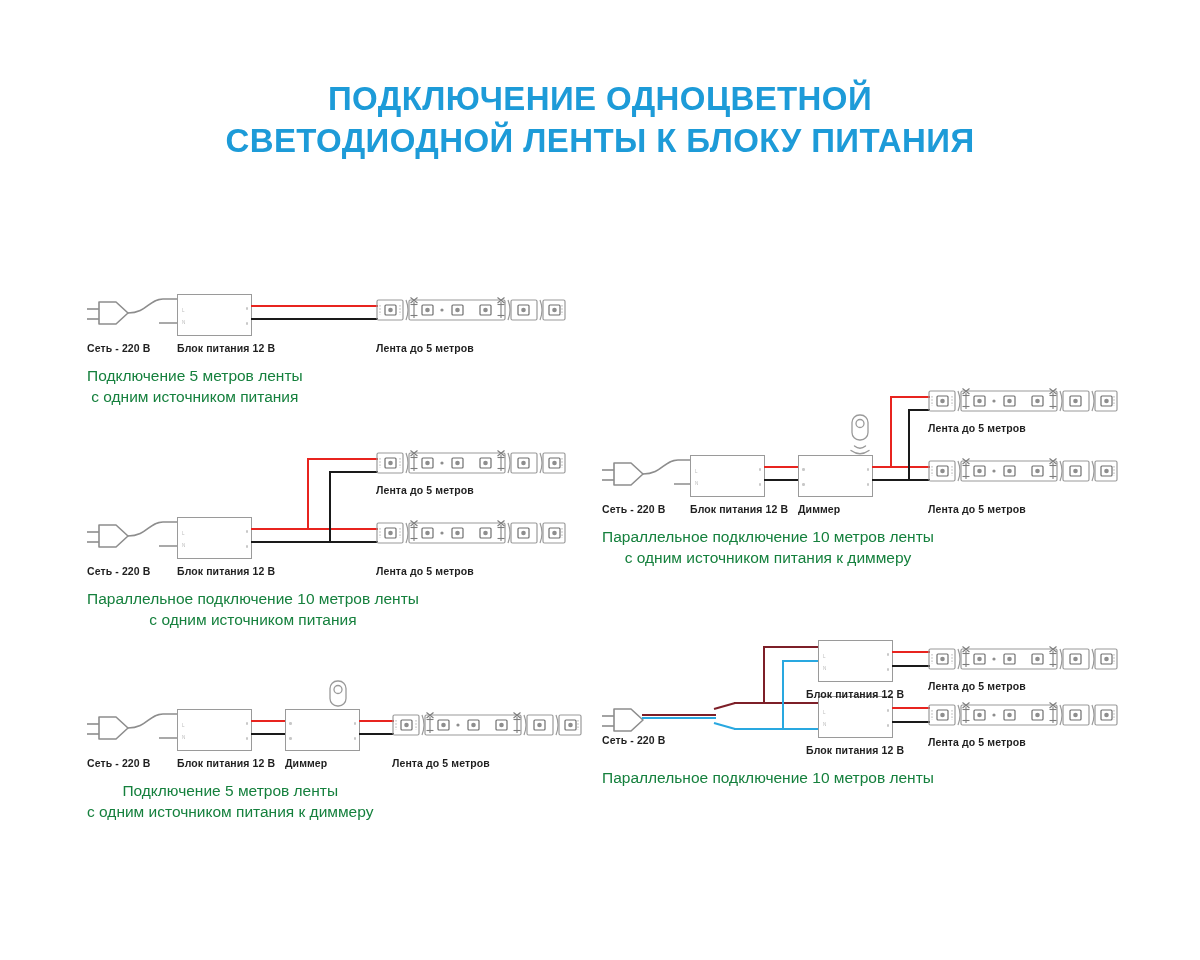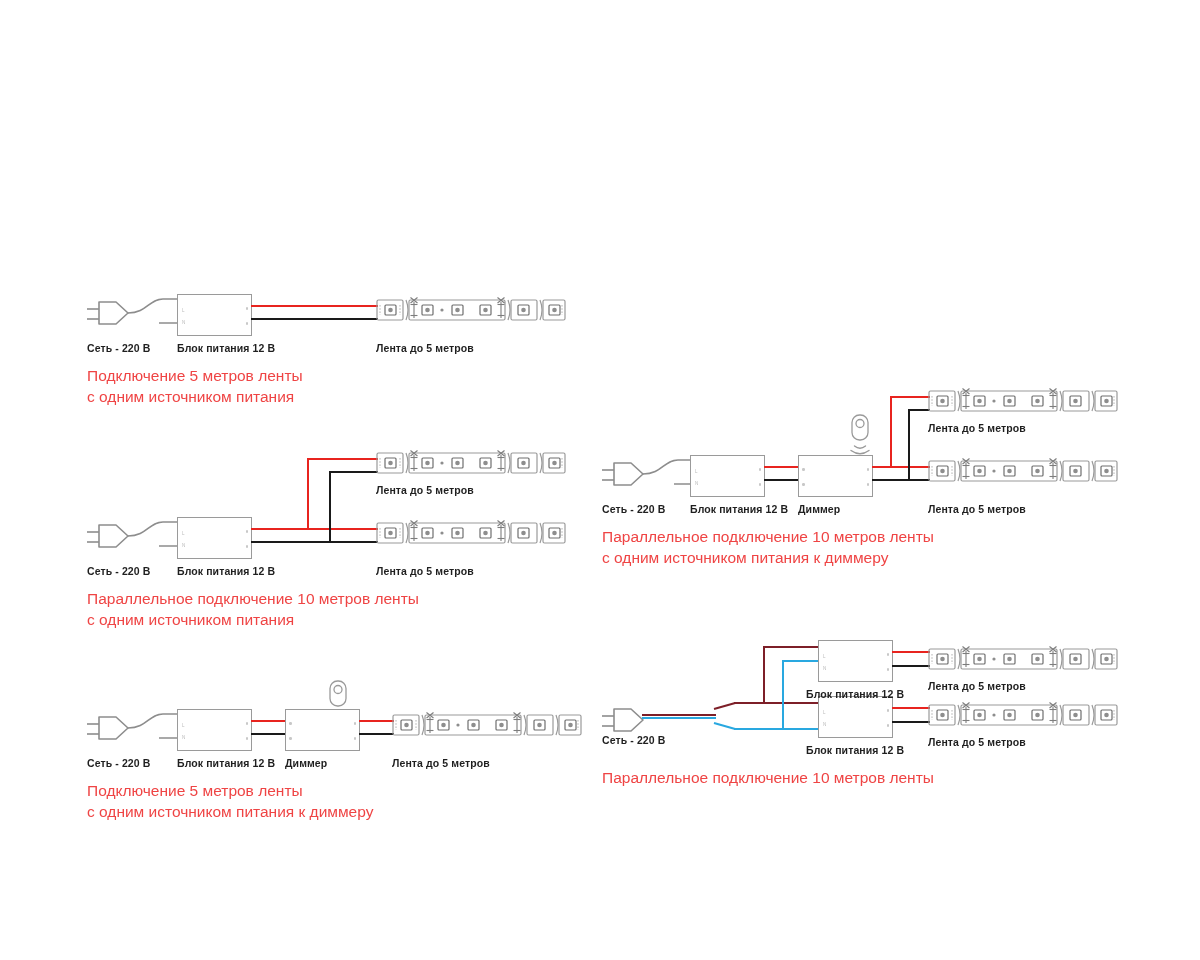--- a/index.html
+++ b/index.html
@@ -23,24 +23,25 @@
     letter-spacing:0.4px;
     text-transform:uppercase;
   }
   .title .ln{display:block;white-space:nowrap;}
 
   
   .diagram{position:absolute;}
 
   .caption{
     position:absolute;
-    color:#ef4444;
+    color:#15803d;
     font-size:15.5px;
     line-height:21px;
     white-space:nowrap;
+    text-align:center;
   }
   .caption .ln{display:block;}
 
   .lbl{
     position:absolute;
     color:#1f1f1f;
     font-size:10.5px;
     font-weight:bold;
     white-space:nowrap;
     letter-spacing:0.1px;
@@ -76,20 +77,24 @@
   .strip svg{display:block;}
 
   
   .remote{position:absolute;}
 </style>
 </head>
 <body>
 
 <div class="page">
 
+  <div class="title">
+    <span class="ln">ПОДКЛЮЧЕНИЕ ОДНОЦВЕТНОЙ</span>
+    <span class="ln">СВЕТОДИОДНОЙ ЛЕНТЫ К БЛОКУ ПИТАНИЯ</span>
+  </div>
 
   <div class="diagram" style="left:85px;top:285px;width:500px;height:120px;">
 
     <div class="plug" style="left:0px;top:8px;">
       <svg width="160" height="42" viewBox="0 0 160 42">
         <line x1="2" y1="16" x2="14" y2="16" stroke="#8d8d8d" stroke-width="1.6"></line>
         <line x1="2" y1="26" x2="14" y2="26" stroke="#8d8d8d" stroke-width="1.6"></line>
         <path d="M14 9 L31 9 L43 20 L31 31 L14 31 Z" fill="#ffffff" stroke="#8d8d8d" stroke-width="1.6" stroke-linejoin="round"></path>
         <path d="M43 20 C62 20, 64 6, 78 6 L96 6 C112 6, 112 30, 96 30 L74 30" fill="none" stroke="#8d8d8d" stroke-width="1.6"></path>
       </svg>

